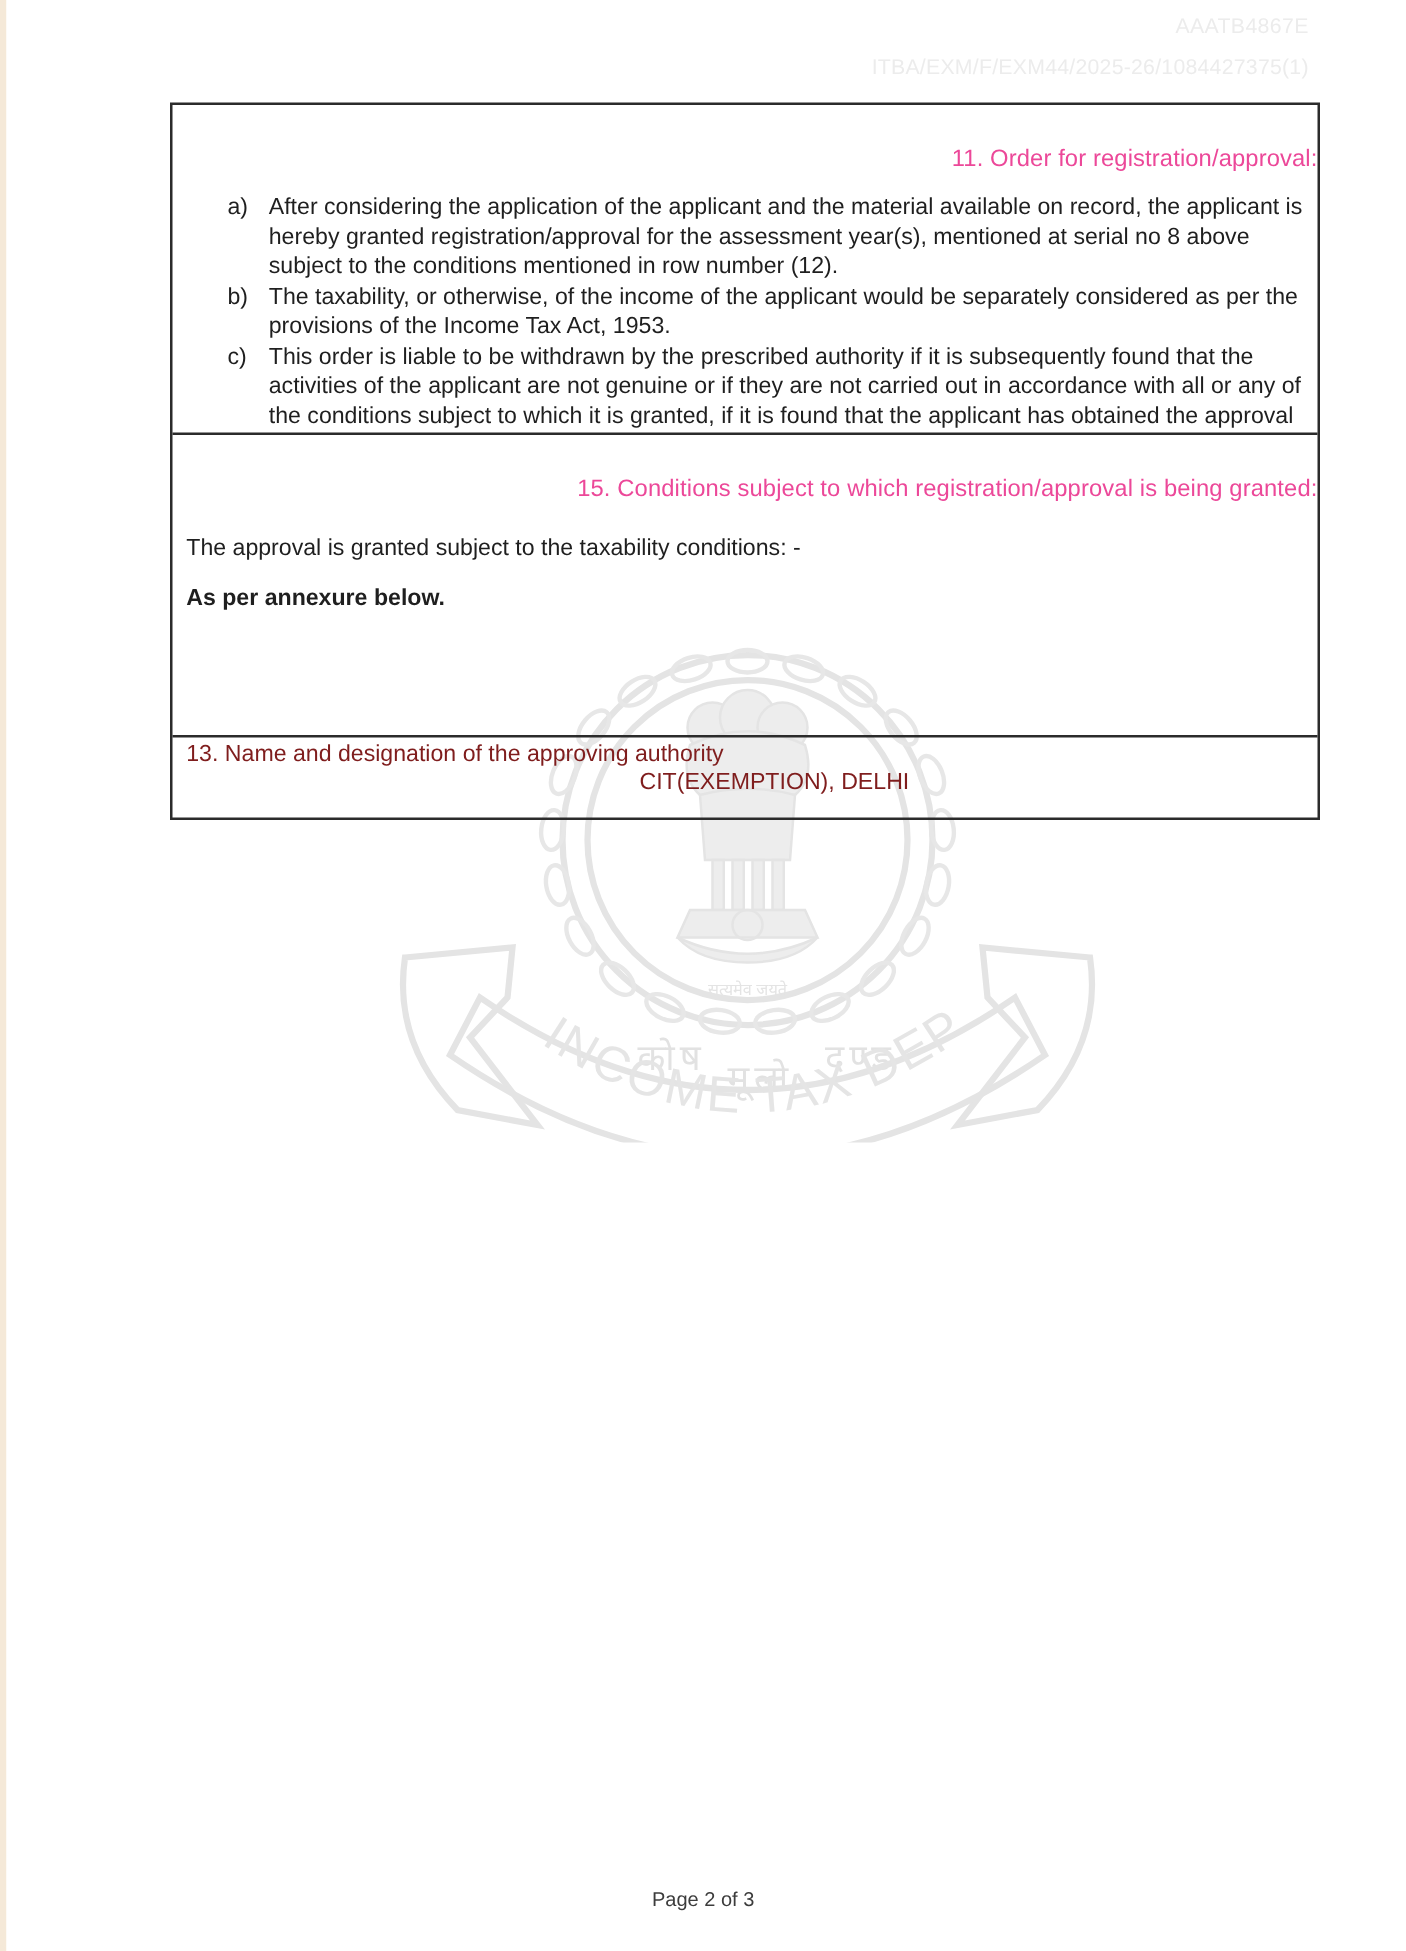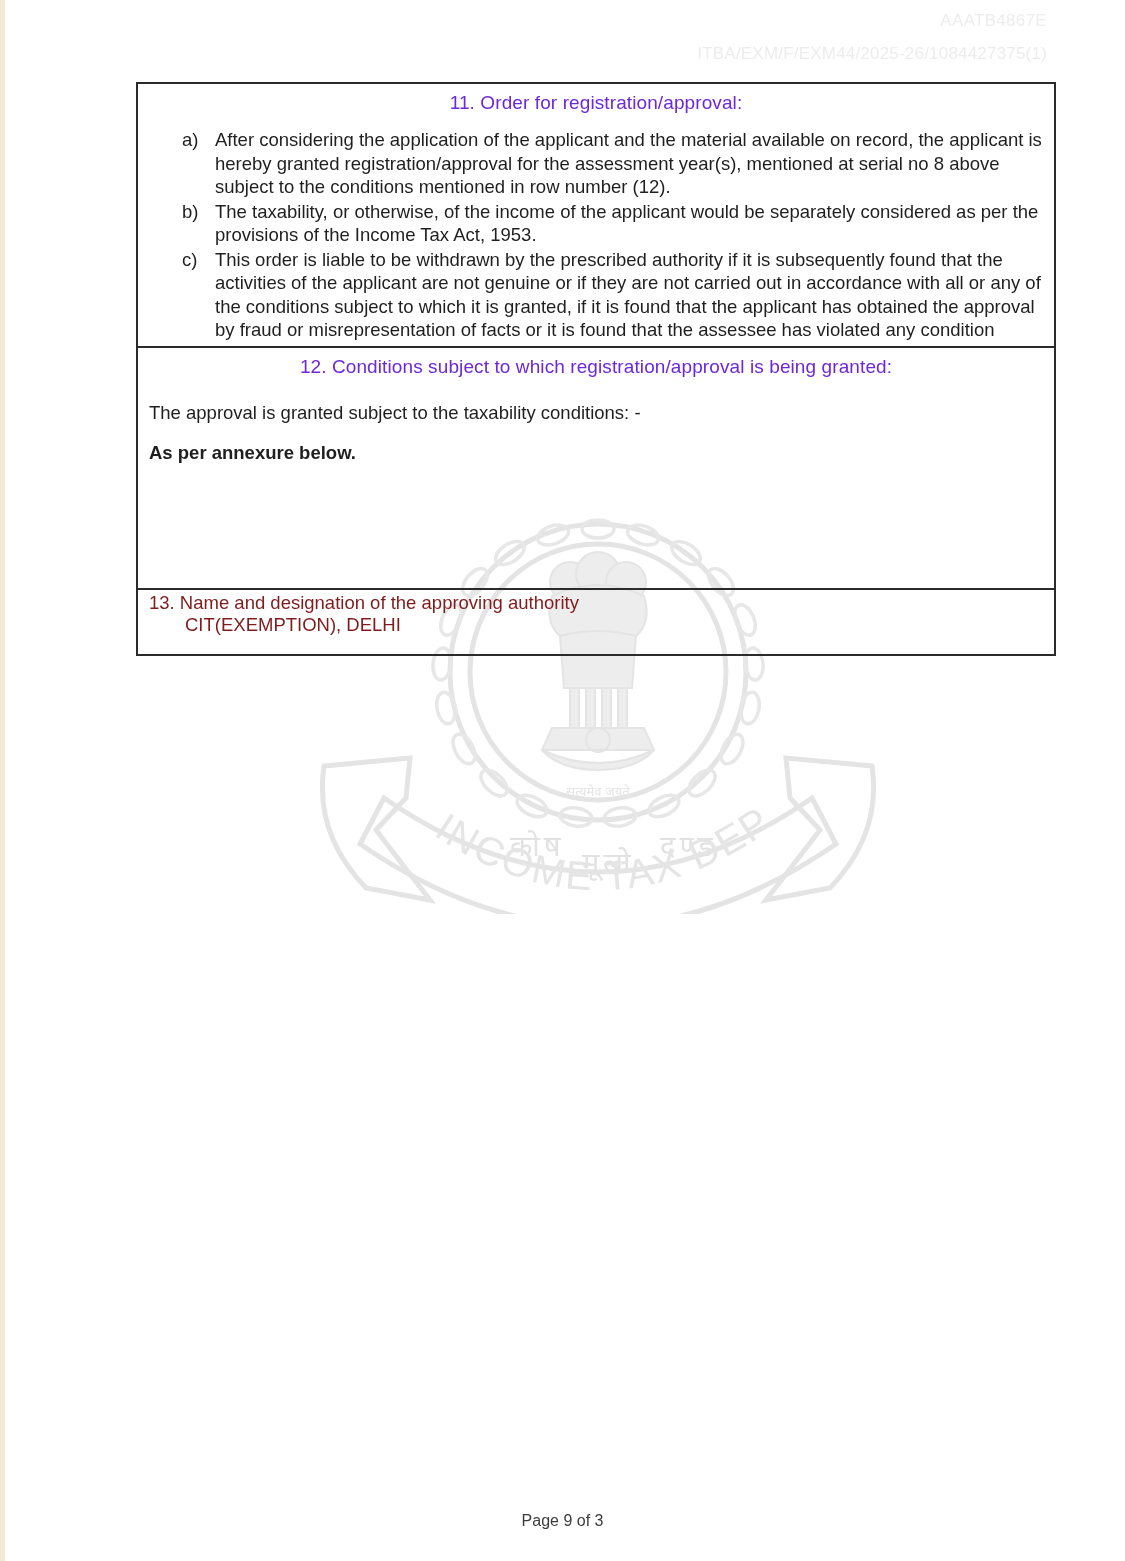--- a/index.html
+++ b/index.html
@@ -79,25 +79,26 @@
   }
   .row {
     box-sizing: border-box;
     position: relative;
   }
   .row-order      { height: 264px; border-bottom: 2px solid #2b2b2b; overflow: hidden; }
   .row-conditions { height: 242px; border-bottom: 2px solid #2b2b2b; overflow: hidden; }
   .row-authority  { height: 64px;  overflow: hidden; }
 
   .row-title {
-    text-align: center;
+    text-align: right;
     font-size: 19px;
     padding-top: 8px;
     letter-spacing: 0.1px;
-    color: #6d28d9;
+    color: #ec4899;
+    margin-top: 25px;
   }
 
   
   .clause-list {
     margin: 14px 0 0 0;
     padding: 0;
     list-style: none;
   }
   .clause {
     position: relative;
@@ -131,21 +132,21 @@
 
   
   .auth-wrap {
     padding: 2px 0 0 11px;
     font-size: 18.5px;
     line-height: 22px;
     color: #7f1d1d;
   }
   .auth-head  { white-space: nowrap; }
   .auth-name  { padding-left: 36px; white-space: nowrap; }
-  .auth-desig { padding-left: 36px; white-space: nowrap; }
+  .auth-desig { padding-left: 36px; white-space: nowrap; text-align: center; }
 
   
   .page-footer {
     position: absolute;
     left: 0;
     top: 1512px;
     width: 1125px;
     text-align: center;
     font-size: 16px;
     color: #3c3c3c;
@@ -253,29 +254,29 @@
         <span>The taxability, or otherwise, of the income of the applicant would be separately considered as per the provisions of the Income Tax Act, 1953.</span>
       </li>
       <li class="clause">
         <span class="clause-marker">c)</span>
         <span>This order is liable to be withdrawn by the prescribed authority if it is subsequently found that the activities of the applicant are not genuine or if they are not carried out in accordance with all or any of the conditions subject to which it is granted, if it is found that the applicant has obtained the approval by fraud or misrepresentation of facts or it is found that the assessee has violated any condition prescribed in the Income Tax Act, 1961.</span>
       </li>
     </ul>
   </div>
 
   <div class="row row-conditions">
-    <div class="row-title">12. Conditions subject to which registration/approval is being granted:</div>
+    <div class="row-title">15. Conditions subject to which registration/approval is being granted:</div>
     <div class="cond-body">
       <div class="cond-line-1">The approval is granted subject to the taxability conditions: -</div>
       <div class="cond-line-2">As per annexure below.</div>
     </div>
   </div>
 
   <div class="row row-authority">
     <div class="auth-wrap">
       <div class="auth-head">13. Name and designation of the approving authority</div>
       <div class="auth-desig">CIT(EXEMPTION), DELHI</div>
     </div>
   </div>
 
 </div>
 
-<div class="page-footer">Page 9 of 3</div>
+<div class="page-footer">Page 2 of 3</div>
 
 </body></html>

